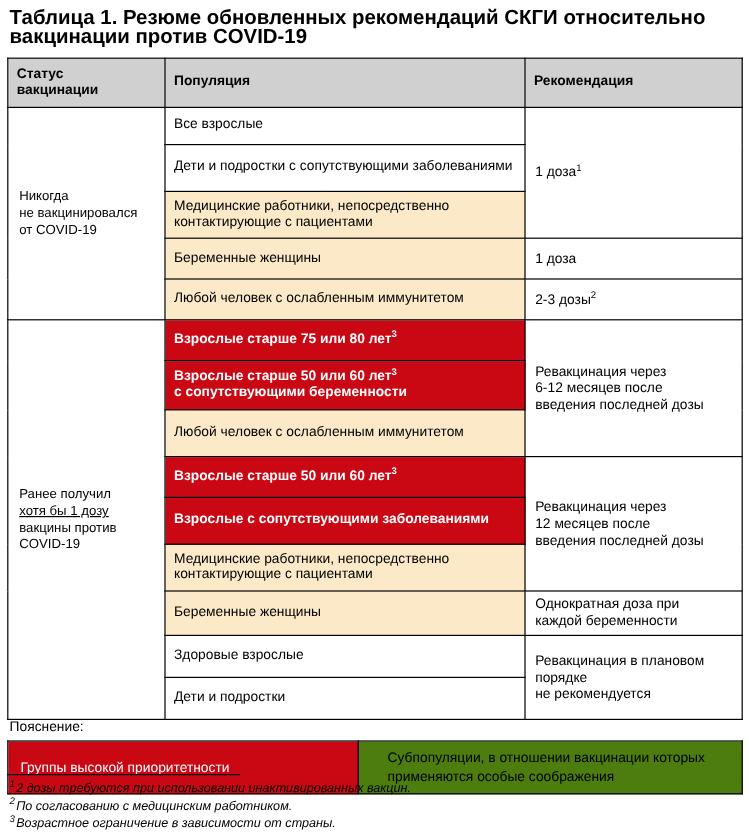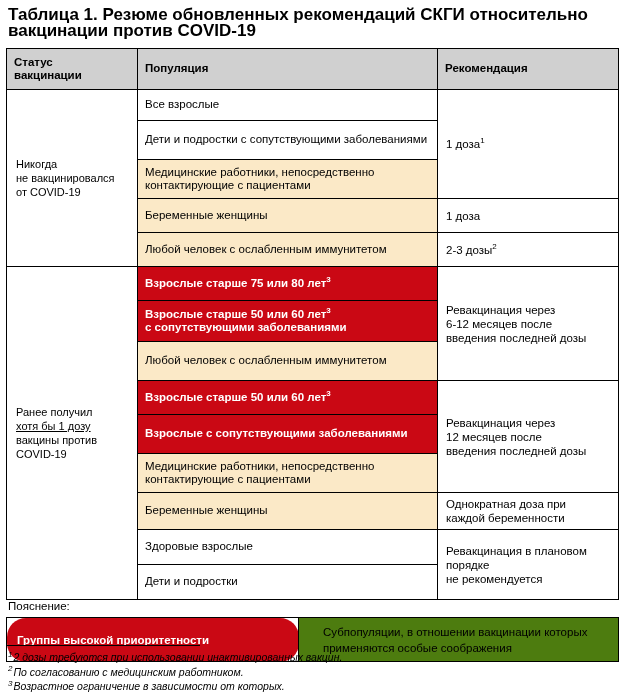--- a/index.html
+++ b/index.html
@@ -105,23 +105,22 @@
   .legend-table td {
     border: 1px solid #000;
     font-size: 11.5px;
     line-height: 16px;
     padding: 5px 6px 5px 10px;
     vertical-align: middle;
   }
   td.legend-red {
     background: #ca0814;
     color: #ffffff;
-    font-weight: bold;
+    font-weight: normal;
     height: 33px;
-    border-radius: 19px;
   }
   td.legend-cream {
     background: #4d7c0f;
     padding-left: 24px;
   }
 
   
   .fn-rule {
     position: absolute;
     left: 6px;
@@ -215,21 +214,21 @@
         </td>
         <td class="rec-cell row-white sep-top" rowspan="3">
           <span>Ревакцинация через</span><br>
           <span>6-12 месяцев после</span><br>
           <span>введения последней дозы</span>
         </td>
       </tr>
       <tr>
         <td class="row-red" style="height:32px;">
           <span>Взрослые старше 50 или 60 лет</span><sup>3</sup><br>
-          <span>с сопутствующими заболеваниями</span>
+          <span>с сопутствующими беременности</span>
         </td>
       </tr>
       <tr>
         <td class="row-cream" style="height:30px;">Любой человек с ослабленным иммунитетом</td>
       </tr>
       <tr>
         <td class="row-red" style="height:25px;">
           <span>Взрослые старше 50 или 60 лет</span><sup>3</sup>
         </td>
         <td class="rec-cell row-white" rowspan="3">
@@ -287,17 +286,17 @@
   <div class="fn-rule"></div>
 
   <div class="footnotes">
     <div class="footnote">
       <span class="fn-num">1</span><span>2 дозы требуются при использовании инактивированных вакцин.</span>
     </div>
     <div class="footnote">
       <span class="fn-num">2</span><span>По согласованию с медицинским работником.</span>
     </div>
     <div class="footnote">
-      <span class="fn-num">3</span><span>Возрастное ограничение в зависимости от которых.</span>
+      <span class="fn-num">3</span><span>Возрастное ограничение в зависимости от страны.</span>
     </div>
   </div>
 
 </div>
 
 </body></html>

